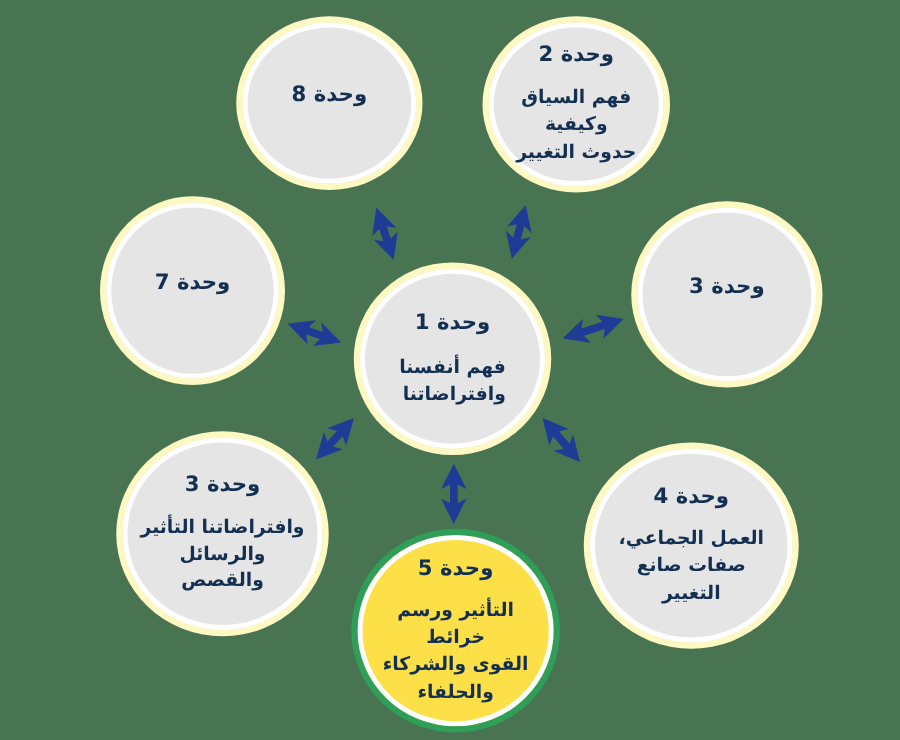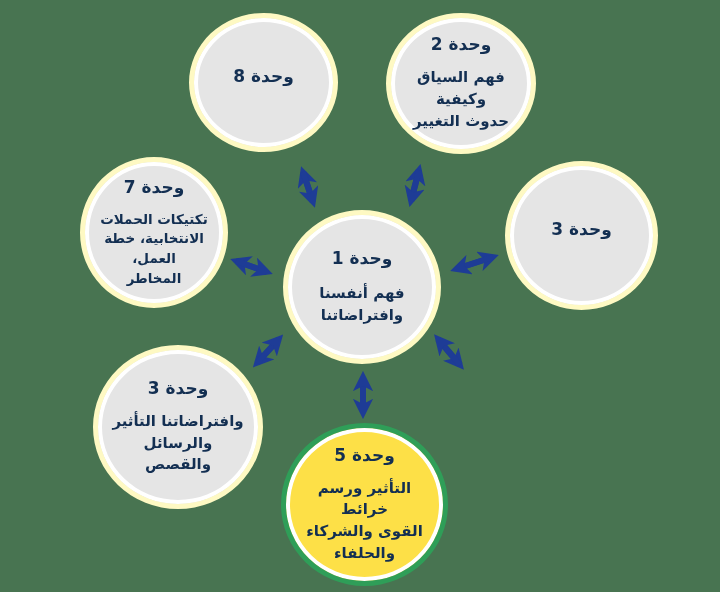--- a/index.html
+++ b/index.html
@@ -36,21 +36,21 @@
   }
   .unit.green {
     background: #fde047;
     border: 5px solid #2f9e58;
     box-shadow: inset 0 0 0 4px #ffffff;
   }
   .unit-title { font-size: 17px; margin-bottom: 13px; }
   .unit-desc  { font-size: 15px; line-height: 1.45; white-space: pre-line; }
 
   
-  .pos-u1 { left: 283px; top: 210px; width: 158px; height: 154px; }
+  .pos-u1 { left: 283px; top: 210px; width: 158px; height: 154px; text-align: right; }
   .pos-u2 { left: 386px; top: 13px;  width: 150px; height: 141px; }
   .pos-u3 { left: 505px; top: 161px; width: 153px; height: 149px; }
   .pos-u4 { left: 467px; top: 354px; width: 172px; height: 165px; }
   .pos-u5 { left: 281px; top: 423px; width: 167px; height: 163px; }
   .pos-u6 { left: 93px;  top: 345px; width: 170px; height: 164px; }
   .pos-u7 { left: 80px;  top: 157px; width: 148px; height: 151px; }
   .pos-u8 { left: 189px; top: 13px;  width: 149px; height: 139px; }
   .pos-u7 .unit-desc { font-size: 13.5px; }
   .pos-u1 .unit-title { margin-bottom: 15px; }
 </style>
@@ -104,38 +104,40 @@
   <div class="unit blue pos-u2">
     <div class="unit-title">وحدة 2</div>
     <div class="unit-desc">فهم السياق وكيفية
 حدوث التغيير</div>
   </div>
 
   <div class="unit blue pos-u3">
     <div class="unit-title">وحدة 3</div>
   </div>
 
+  <div class="unit blue pos-u4">
+    <div class="unit-title">وحدة 4</div>
+    <div class="unit-desc">العمل الجماعي،
+صفات صانع التغيير</div>
+  </div>
 
   <div class="unit green pos-u5">
     <div class="unit-title">وحدة 5</div>
     <div class="unit-desc">التأثير ورسم خرائط
 القوى والشركاء
 والحلفاء</div>
   </div>
 
   <div class="unit blue pos-u6">
     <div class="unit-title">وحدة 3</div>
     <div class="unit-desc">وافتراضاتنا التأثير
 والرسائل والقصص</div>
   </div>
 
   <div class="unit blue pos-u7">
     <div class="unit-title">وحدة 7</div>
-    <div class="unit-desc">تكتيكات الحملات
-الانتخابية، خطة العمل،
-المخاطر</div>
   </div>
 
   <div class="unit blue pos-u8">
     <div class="unit-title">وحدة 8</div>
   </div>
 
 </div>
 
 </body></html>

